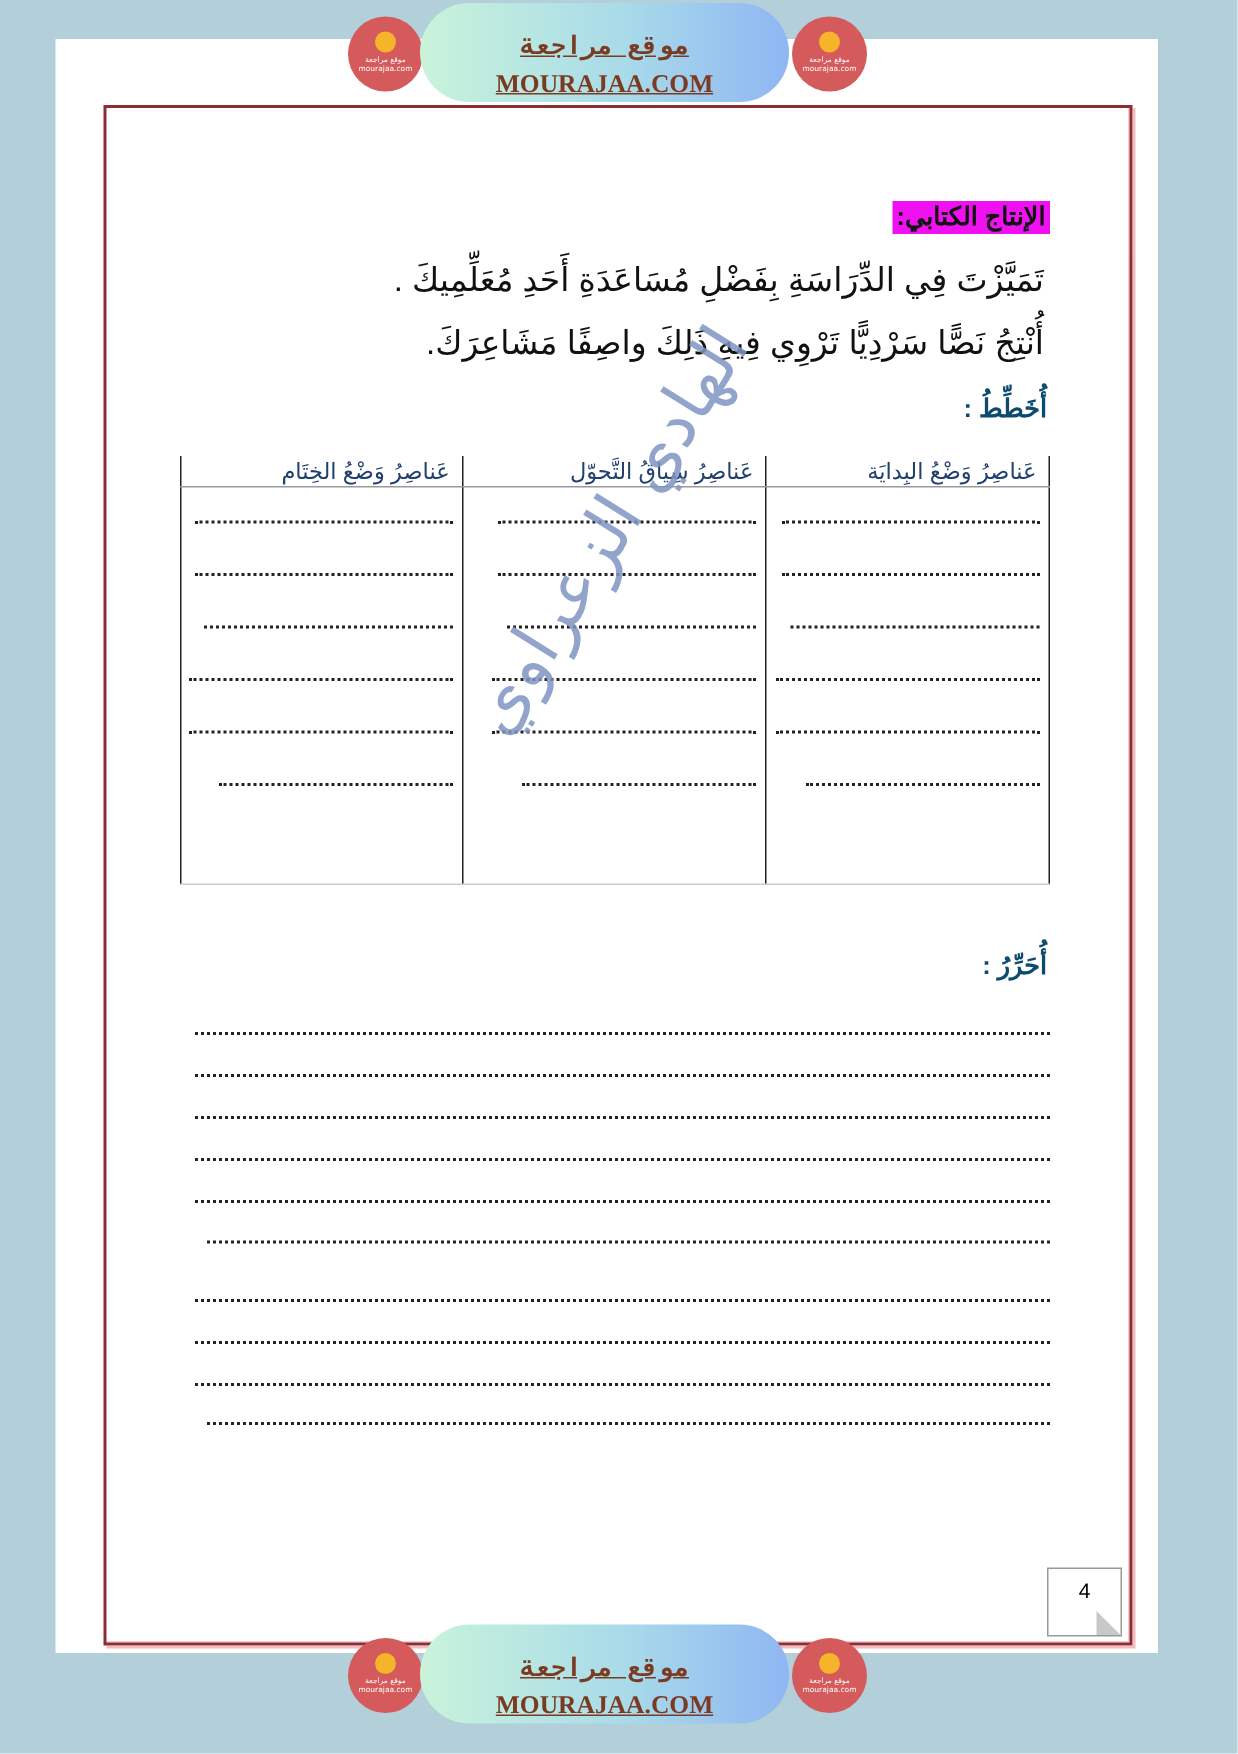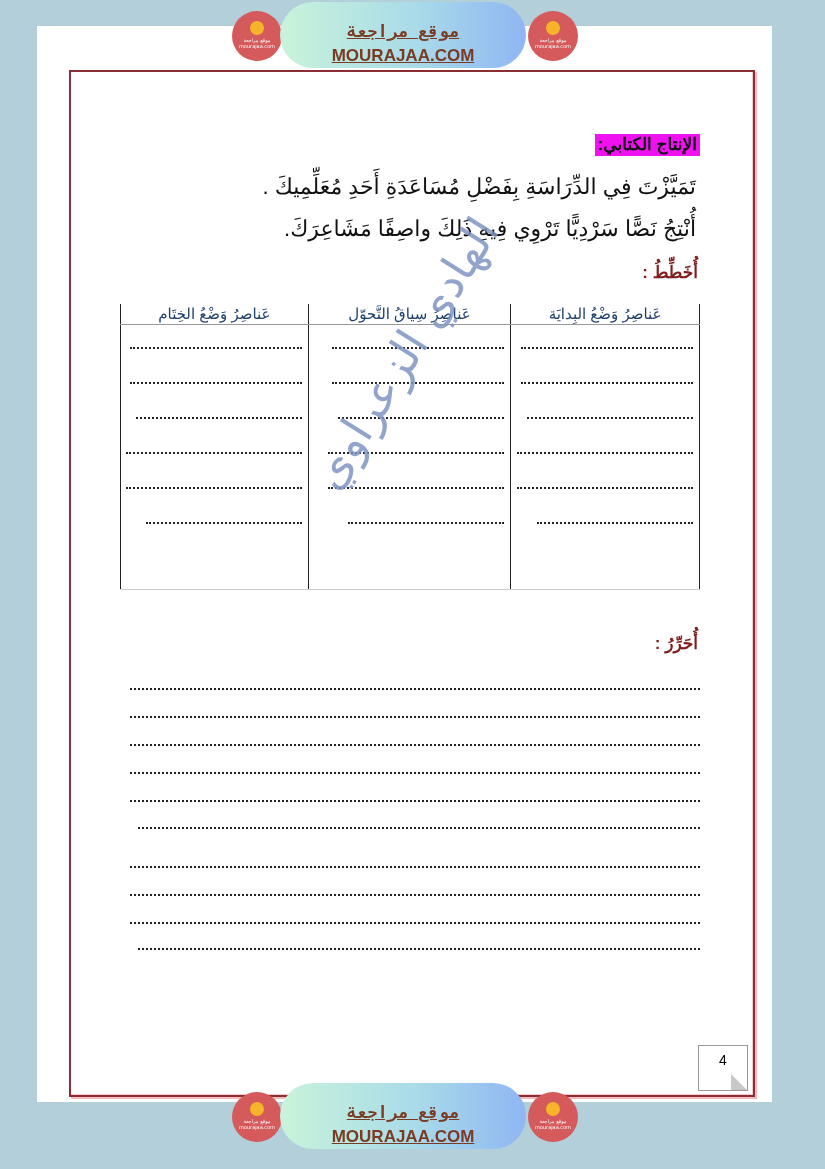--- a/index.html
+++ b/index.html
@@ -28,21 +28,21 @@
     border-radius:33px;
     background:linear-gradient(90deg,#c9f3da 0%, #a9dbe9 55%, #8fb6f3 100%);
     text-align:center;
   }
   .pill .ar {
     display:block; margin-top:20px; font-family:Liberation Mono, monospace;
     font-weight:bold; font-size:17px; color:#7a3b22; text-decoration:underline;
     line-height:22px;
   }
   .pill .en {
-    display:block; font-family:Liberation Sans, sans-serif; font-weight:bold;
+    display:block; font-family:Liberation Serif, serif; font-weight:bold;
     font-size:17px; color:#7a3b22; text-decoration:underline; line-height:24px;
   }
   .logo {
     position:absolute; top:9px; width:50px; height:50px; border-radius:50%;
     background:#d45a5c; text-align:center;
   }
   .logo.left { left:0; }
   .logo.right { left:296px; }
   .logo .badge {
     display:block; width:14px; height:14px; border-radius:50%;
@@ -56,29 +56,29 @@
     position:absolute; right:0; top:6px; background:#f011f0;
     font-family:"Liberation Sans", sans-serif; font-weight:bold; font-size:17px;
     padding:0 3px; line-height:22px; color:#111;
   }
   .line {
     position:absolute; right:4px; font-family:"Liberation Sans", sans-serif;
     font-size:22px; color:#111; white-space:nowrap;
   }
   .section-label {
     position:absolute; right:2px; font-family:"Liberation Sans", sans-serif;
-    font-weight:bold; font-size:17px; color:#7f1d1d;
+    font-weight:bold; font-size:17px; color:#0c4a6e;
   }
   table.plan {
     position:absolute; top:176px; right:0; width:580px; border-collapse:collapse;
     direction:rtl;
   }
   table.plan th {
     font-family:"Liberation Sans", sans-serif; font-weight:normal; font-size:15px;
-    color:#20406e; text-align:center; padding:0 8px; height:20px;
+    color:#20406e; text-align:right; padding:0 8px; height:20px;
     border-left:1px solid #222; border-right:1px solid #222;
     border-bottom:1px solid #999;
   }
   table.plan td {
     vertical-align:top; height:264px; padding:0;
     border-left:1px solid #222; border-right:1px solid #222;
     border-bottom:1px solid #ccc;
   }
   .dots-cell { padding:12px 6px 0 6px; }
   .dot {

